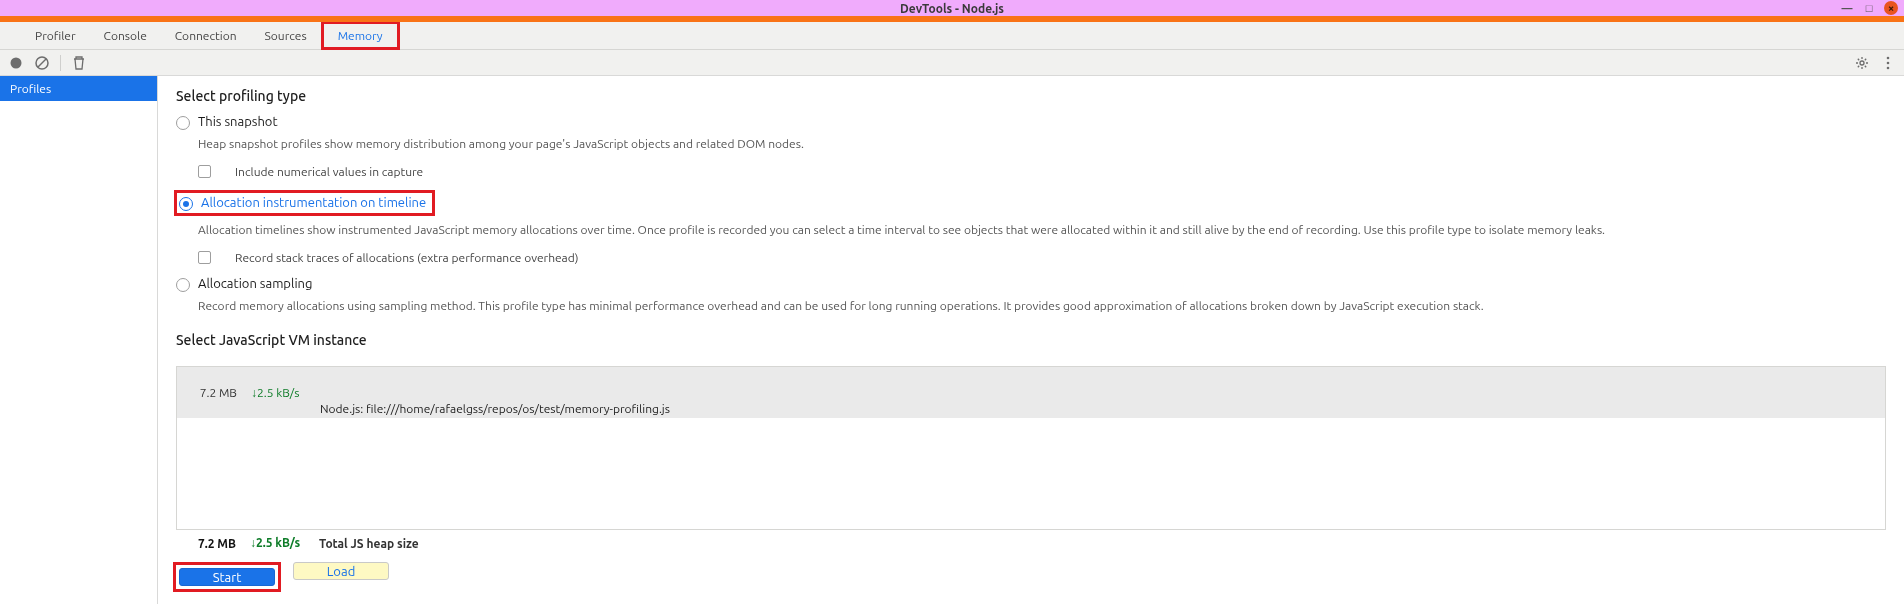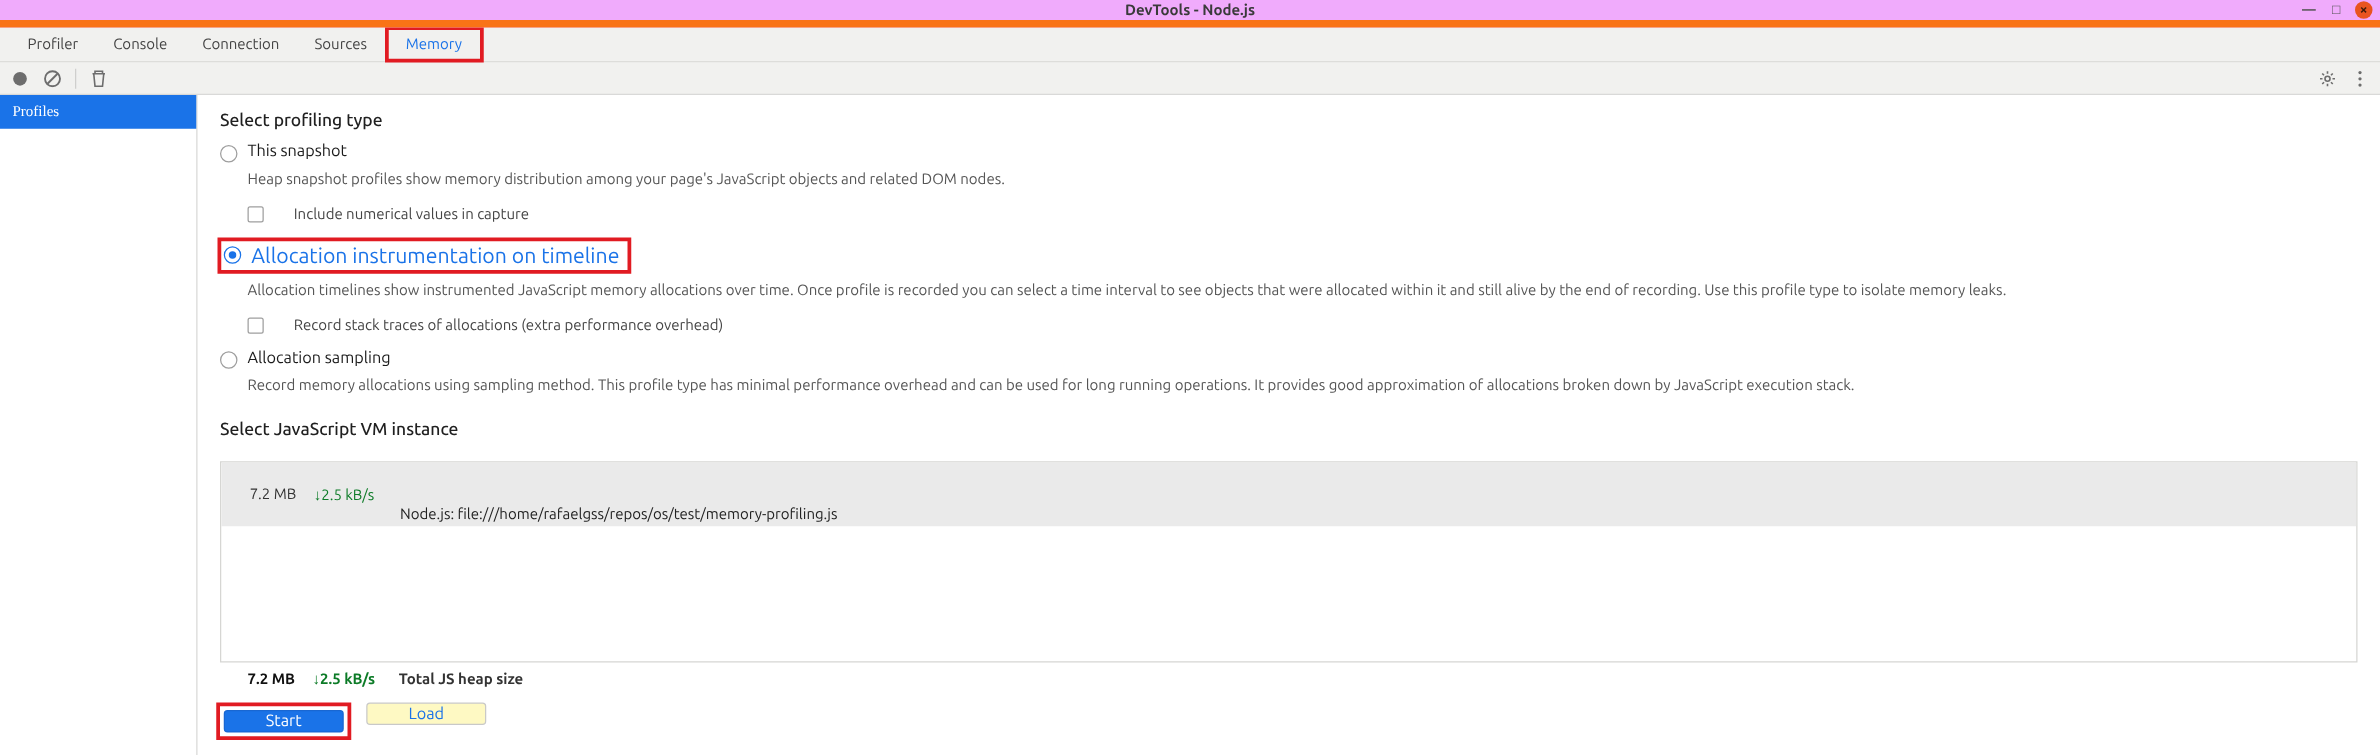--- a/index.html
+++ b/index.html
@@ -9,51 +9,51 @@
   height: 22px; background: #f0abfc; display: flex; align-items: center;
   justify-content: center; position: relative; font-size: 12px; color: #3a3a3a; font-weight: bold;
   border-bottom: 6px solid #f97316;
 }
 .titlebar .controls { position: absolute; right: 6px; display: flex; gap: 8px; align-items: center; }
 .titlebar .ctrl { width: 14px; height: 14px; display: flex; align-items: center; justify-content: center; font-size: 11px; color: #555; cursor: pointer; }
 .titlebar .ctrl.close { background: #e95420; border-radius: 50%; color: #3a1a0a; }
 
 .tabs {
   height: 28px; background: #f1f1ef; border-bottom: 1px solid #d6d6d3;
-  display: flex; align-items: stretch; padding: 0 8px;
+  display: flex; align-items: stretch; padding: 0 21px;
 }
 .tab { padding: 0 14px; display: flex; align-items: center; font-size: 12px; color: #444; cursor: pointer; }
 .tab.active { color: #1a73e8; }
 .highlight-red { border: 3px solid #e11b22; margin: -1px 0; }
 
 .icon-toolbar {
   height: 26px; border-bottom: 1px solid #d9d9d8; display: flex; align-items: center;
   padding: 0 8px; gap: 10px; background: #f1f1ef; width: 100%;
 }
 .icon-toolbar .right { margin-left: auto; display: flex; gap: 10px; align-items: center; }
 .icon-btn { width: 16px; height: 16px; color: #6d6d6d; cursor: pointer; display: flex; align-items: center; justify-content: center; }
 .icon-sep { width: 1px; height: 16px; background: #cfcfcd; }
 
 .main-split { display: flex; height: calc(100vh - 50px - 26px); }
 .sidebar { width: 158px; background: #fff; border-right: 1px solid #d9d9d8; }
-.sidebar-item { padding: 6px 10px; font-size: 12px; color: #fff; background: #1a73e8; cursor: pointer; font-family: Liberation Serif, serif; }
+.sidebar-item { padding: 6px 10px; font-size: 12px; color: #fff; background: #1a73e8; cursor: pointer; }
 
 .content { flex: 1; padding: 12px 18px; display: flex; flex-direction: column; overflow: hidden; }
 h3.section { font-size: 14px; font-weight: 500; color: #202020; margin-bottom: 10px; }
 .option { display: flex; align-items: flex-start; gap: 8px; margin-bottom: 4px; }
 .option .radio { width: 14px; height: 14px; border: 1px solid #9e9e9e; border-radius: 50%; margin-top: 2px; position: relative; flex-shrink: 0; }
 .option .radio.selected::after { content: ""; position: absolute; inset: 3px; background: #1a73e8; border-radius: 50%; }
 .option label { font-size: 13px; color: #1b1b1b; }
 .option-desc { font-size: 12px; color: #555; margin: 2px 0 8px 22px; line-height: 1.4; }
 .sub-check { margin: 4px 0 12px 22px; display: flex; align-items: center; gap: 24px; font-size: 12px; color: #444; }
 .sub-check .checkbox { width: 13px; height: 13px; border: 1px solid #9e9e9e; border-radius: 2px; flex-shrink: 0; }
 
 .option-row-highlight { border: 3px solid #e11b22; display: inline-flex; padding: 2px 6px 2px 2px; margin-left: -2px; }
 .option-row-highlight .radio { border-color: #1a73e8; }
-.option-row-highlight label { color: #1a73e8; font-size: 17px; }
+.option-row-highlight label { color: #1a73e8; font-size: 13px; }
 
 .vm-list {
   margin-top: 8px; border: 1px solid #d6d6d3; flex: 1; overflow: auto; min-height: 140px;
 }
 .vm-row { display: flex; gap: 14px; padding: 3px 10px; font-size: 12px; background: #eaeaea; align-items: center; }
 .vm-row .mem { color: #333; text-align: right; min-width: 50px; }
 .vm-row .rate { color: #0c7b27; min-width: 55px; }
 .vm-row .name { color: #222; margin-top: 32px; }
 
 .summary-row { display: flex; gap: 14px; padding: 6px 10px; font-size: 12px; align-items: center; font-weight: bold; }

